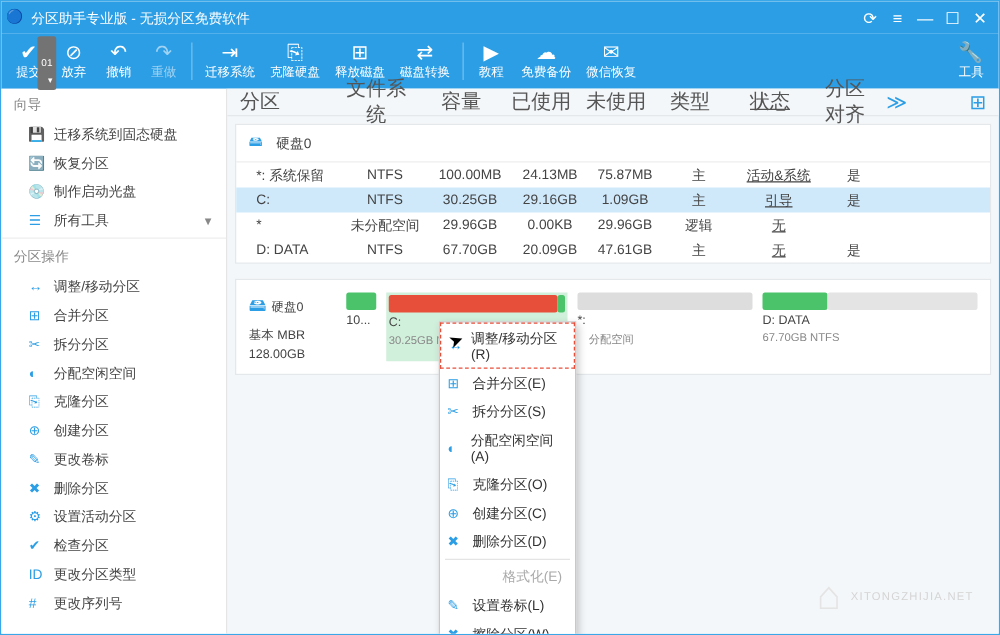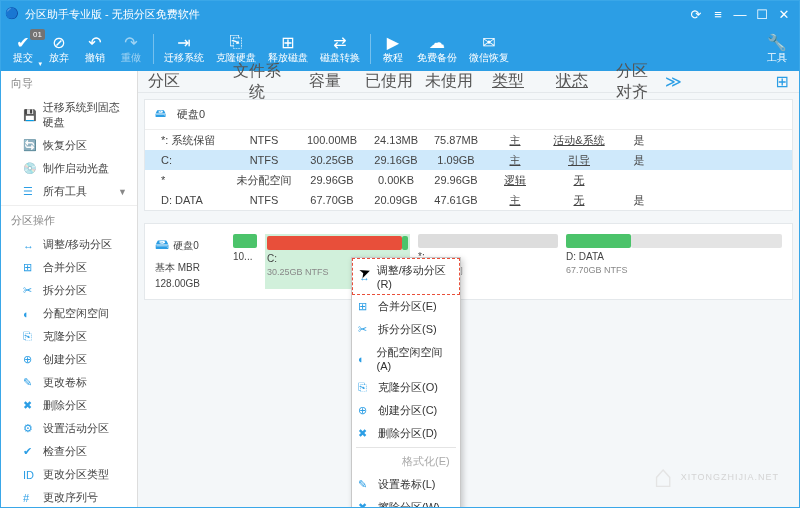--- a/index.html
+++ b/index.html
@@ -9,39 +9,39 @@
     .titlebar { height: 26px; background: #2c9ee5; display: flex; align-items: center; padding: 0 4px; color: #fff; font-size: 11px; }
     .titlebar .logo { width: 14px; height: 14px; margin-right: 6px; display: inline-flex; }
     .titlebar .title-text { flex: 1; }
     .titlebar .win-btn { width: 22px; height: 22px; display: inline-flex; align-items: center; justify-content: center; cursor: pointer; font-size: 13px; color: #fff; }
     
     
     .toolbar { height: 44px; background: #2c9ee5; display: flex; align-items: center; padding: 0 4px; color: #fff; }
     .tbtn { display: flex; flex-direction: column; align-items: center; justify-content: center; min-width: 36px; padding: 2px 6px; font-size: 10px; cursor: pointer; position: relative; }
     .tbtn .ticon { font-size: 16px; height: 18px; display: flex; align-items: center; }
     .tbtn.disabled { opacity: .55; }
-    .badge { position: absolute; top: -2px; right: -4px; background: #737373; font-size: 8px; padding: 1px 3px; border-radius: 2px; }
+    .badge { position: absolute; top: -2px; right: -4px; background: #737373; font-size: 8px; padding: 17px 3px; border-radius: 2px; }
     .tb-sep { width: 1px; height: 30px; background: rgba(255,255,255,.35); margin: 0 4px; }
     .tb-spacer { flex: 1; }
     
     
     .main { display: flex; height: calc(100% - 70px); }
-    .sidebar { width: 137px; border-right: 1px solid #ddd; overflow-y: auto; font-size: 11px; background: #fff; }
+    .sidebar { width: 181px; border-right: 1px solid #ddd; overflow-y: auto; font-size: 11px; background: #fff; }
     .side-head { padding: 5px 10px; color: #888; font-size: 11px; }
     .side-item { display: flex; align-items: center; padding: 4px 10px 4px 22px; cursor: pointer; color: #444; }
     .side-item .sicon { width: 14px; margin-right: 6px; color: #2c9ee5; font-size: 11px; }
     .side-sep { height: 1px; background: #eee; margin: 2px 0; }
     
     
     .content { flex: 1; background: #f4f7f9; display: flex; flex-direction: column; }
     .cols { display: flex; height: 22px; align-items: center; background: #f4f7f9; border-bottom: 1px solid #e4e8eb; font-size: 16px; color: #555; }
     .cols > div { padding: 0 4px; text-align: center; }
     .c-part { width: 85px; text-align: left !important; padding-left: 10px !important; }
     .c-fs { width: 68px; } .c-cap { width: 68px; } .c-used { width: 60px; }
-    .c-free { width: 60px; } .c-type { width: 58px; text-decoration: underline; } .c-stat { width: 70px; text-decoration: underline; } .c-align { width: 50px; }
+    .c-free { width: 60px; } .c-type { width: 58px; } .c-stat { width: 70px; text-decoration: underline; } .c-align { width: 50px; }
     .cols .more { color: #2c9ee5; padding-left: 8px; }
     .cols .right-icon { margin-left: auto; padding-right: 10px; color: #2c9ee5; }
     
     .disk-table { background: #fff; margin: 6px; border: 1px solid #e4e8eb; font-size: 11px; }
     .disk-title { padding: 5px 10px; display: flex; align-items: center; color: #444; border-bottom: 1px solid #eee; }
     .disk-title .dicon { width: 16px; margin-right: 6px; color: #2c9ee5; }
     .trow { display: flex; height: 20px; align-items: center; color: #444; }
     .trow > div { padding: 0 4px; text-align: center; }
     .trow .c-part { text-align: left !important; padding-left: 16px !important; }
     .trow.sel { background: #cfe9fb; }

